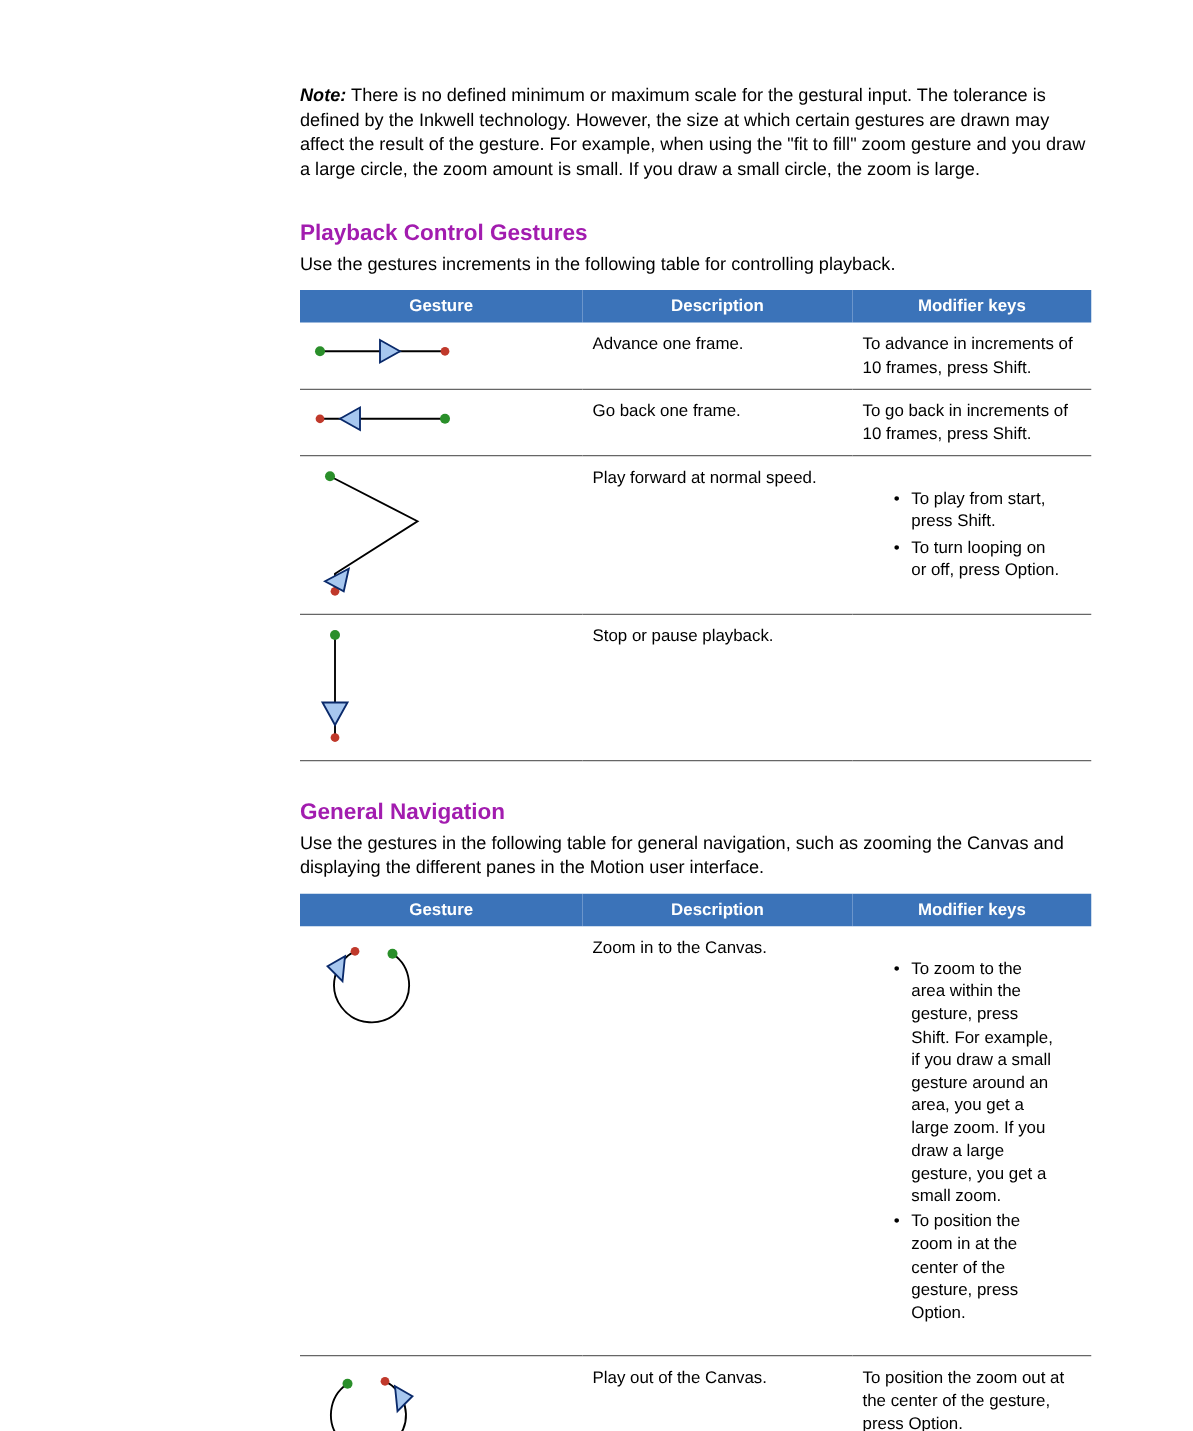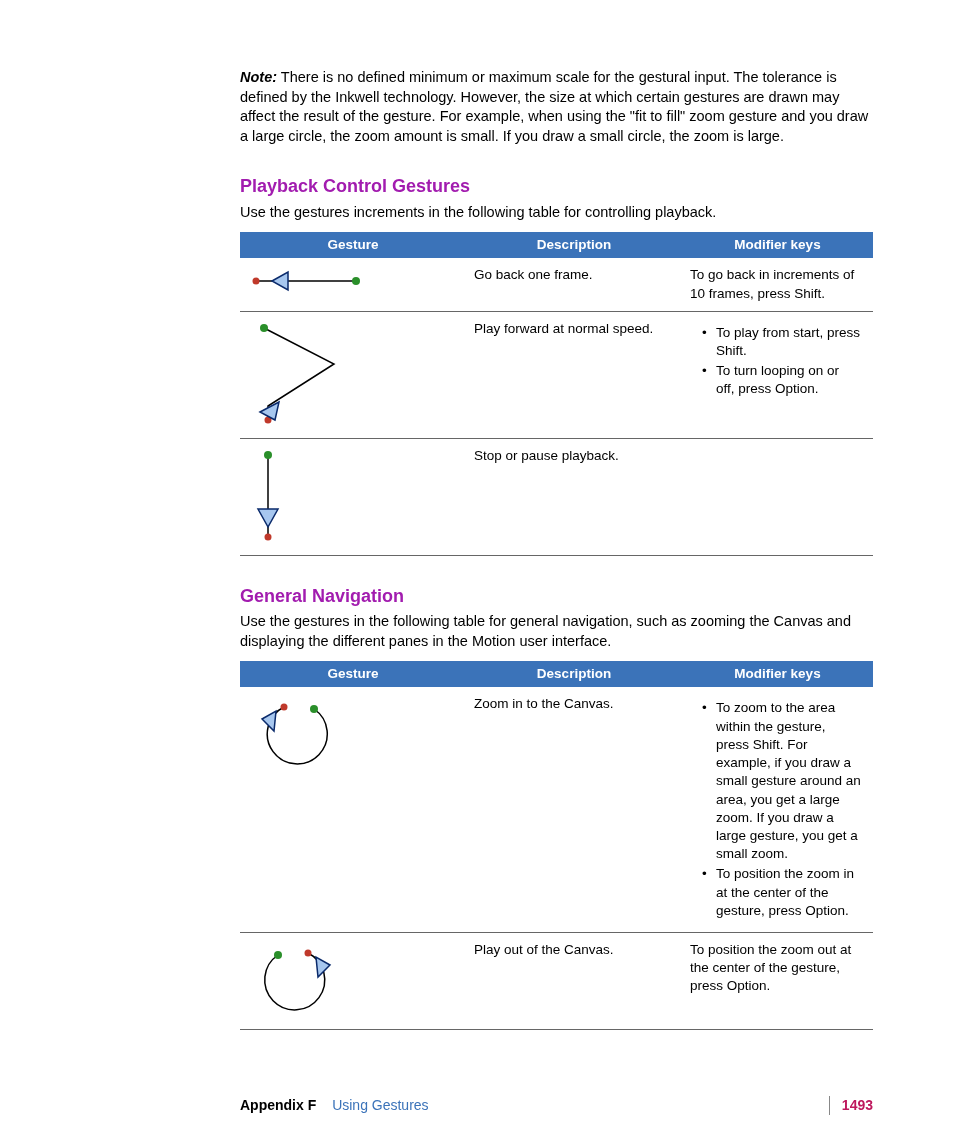--- a/index.html
+++ b/index.html
@@ -58,21 +58,21 @@
   table.gest td.gcell {
     width: 210px;
   }
   table.gest td.dcell {
     width: 200px;
   }
   table.gest td.mcell {
     width: auto;
   }
   ul.bullets {
-    margin: 4px;
+    margin: 17px;
     padding: 0 0 0 12px;
     list-style: none;
   }
   ul.bullets li {
     position: relative;
     padding-left: 10px;
     margin-bottom: 2px;
   }
   ul.bullets li::before {
     content: "•";
@@ -130,20 +130,32 @@
     <table class="gest">
       <thead>
         <tr>
           <th>Gesture</th>
           <th>Description</th>
           <th>Modifier keys</th>
         </tr>
       </thead>
       <tbody>
 
+        <tr>
+          <td class="gcell">
+            <svg class="gesture" width="120" height="30" viewBox="0 0 120 30">
+              <line class="stroke-line" x1="8" y1="15" x2="108" y2="15"></line>
+              <circle class="dot-green" cx="8" cy="15" r="4"></circle>
+              <circle class="dot-red" cx="108" cy="15" r="3.5"></circle>
+              <polygon class="arrowhead" points="72,15 56,6 56,24"></polygon>
+            </svg>
+          </td>
+          <td class="dcell">Advance one frame.</td>
+          <td class="mcell">To advance in increments of 10 frames, press Shift.</td>
+        </tr>
 
         <tr>
           <td class="gcell">
             <svg class="gesture" width="120" height="30" viewBox="0 0 120 30">
               <line class="stroke-line" x1="8" y1="15" x2="108" y2="15"></line>
               <circle class="dot-red" cx="8" cy="15" r="3.5"></circle>
               <circle class="dot-green" cx="108" cy="15" r="4"></circle>
               <polygon class="arrowhead" points="24,15 40,6 40,24"></polygon>
             </svg>
           </td>

